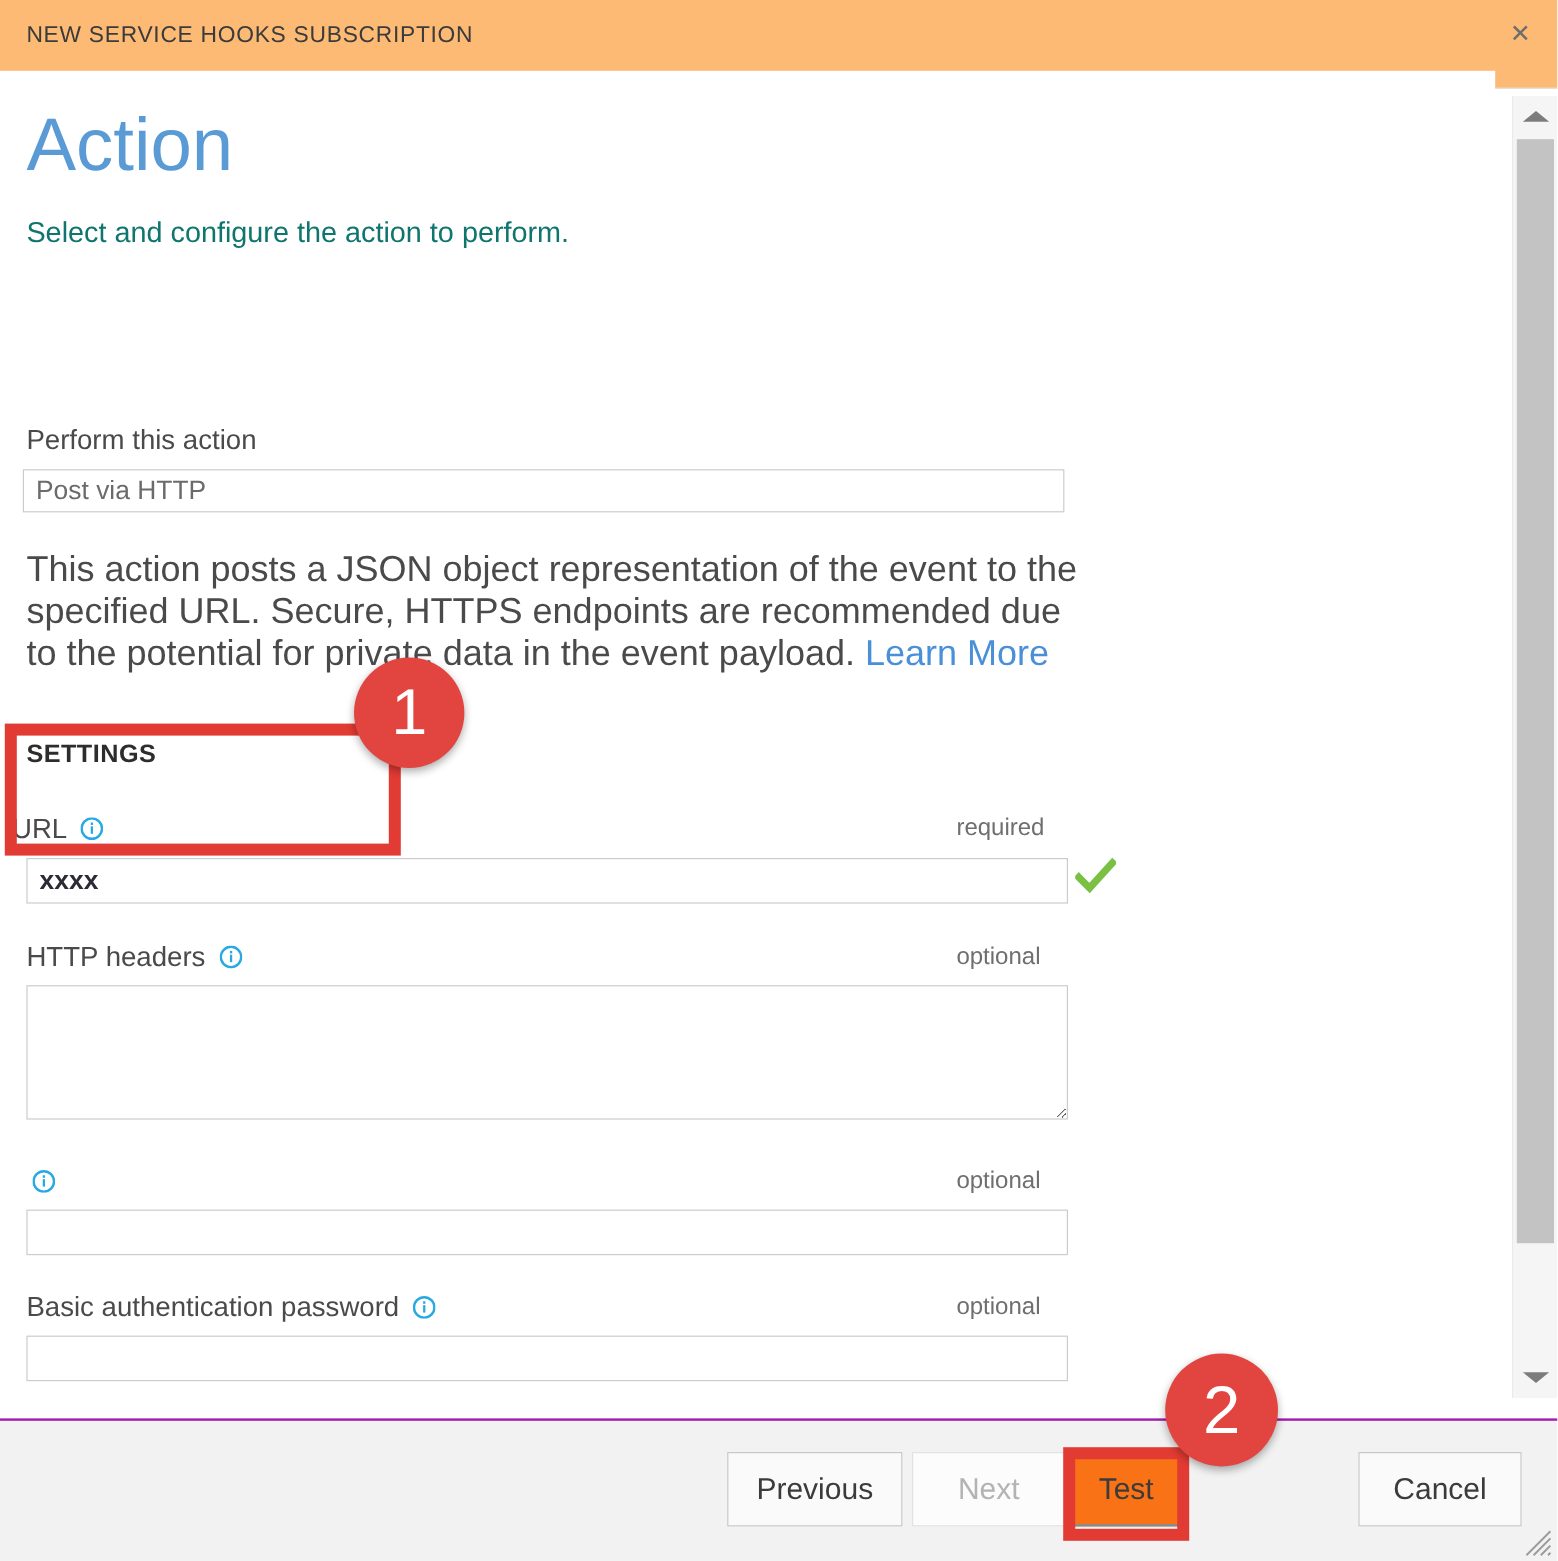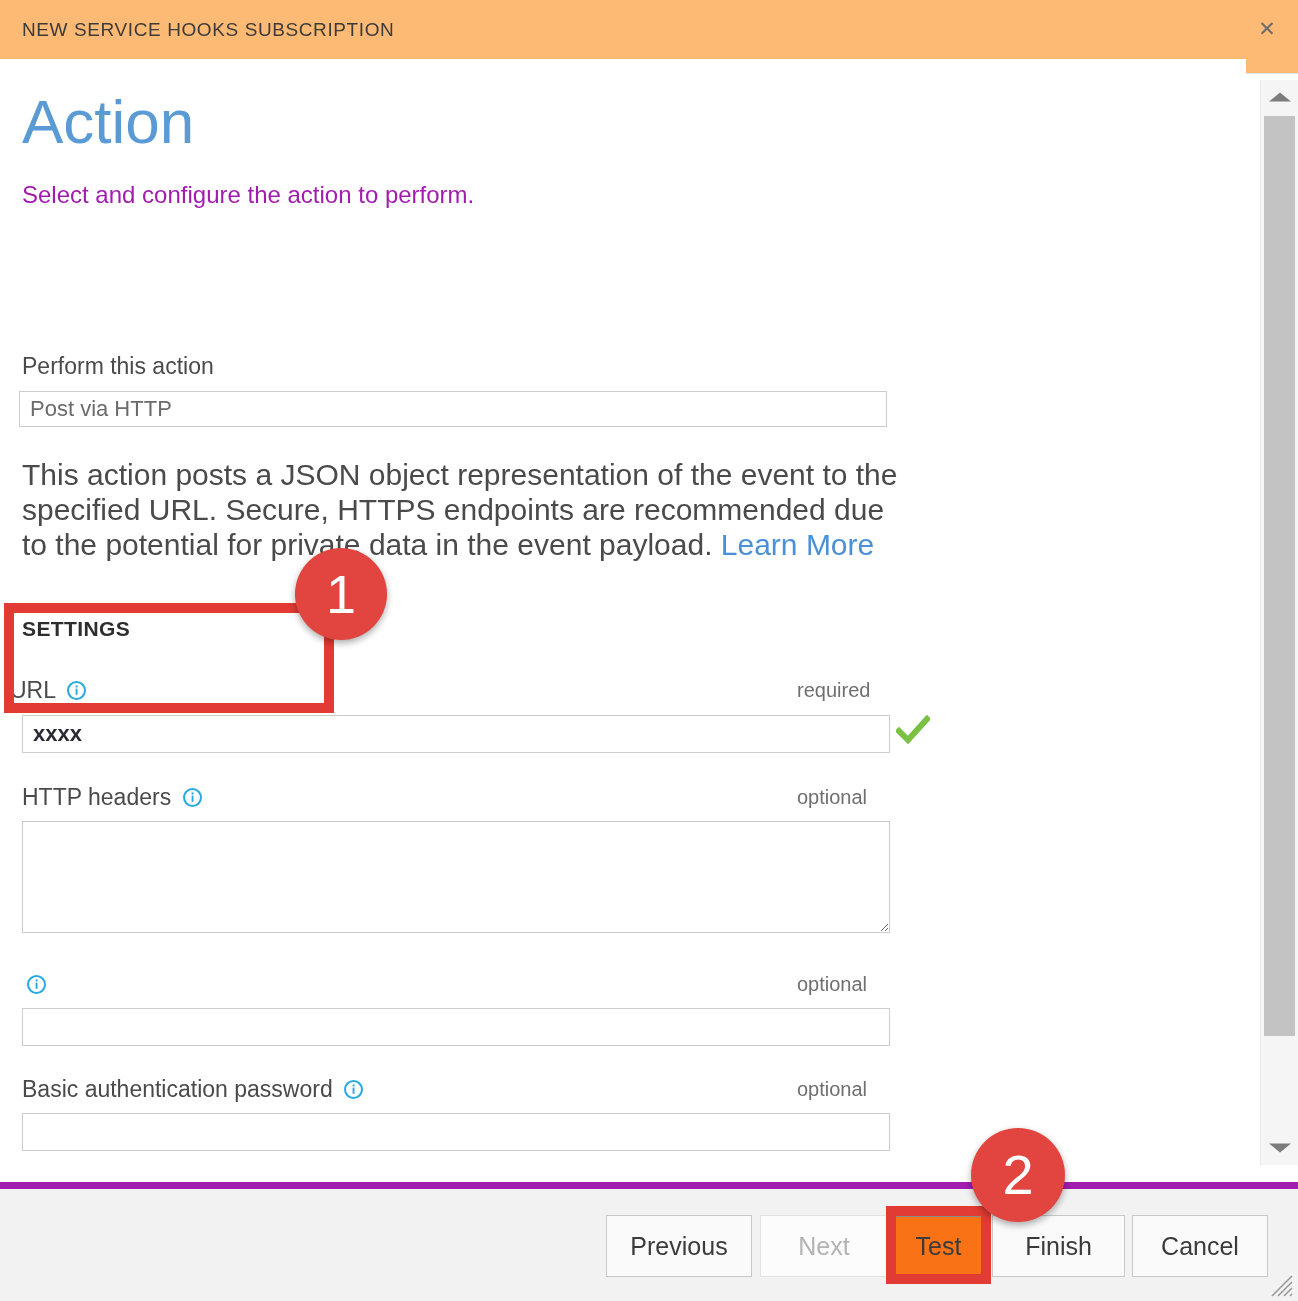--- a/index.html
+++ b/index.html
@@ -78,21 +78,21 @@
     font-weight: 300;
     color: #5a9bd5;
     letter-spacing: 0px;
     line-height: 1;
   }
   #page-subtitle {
     position: absolute;
     left: 22px;
     top: 122px;
     font-size: 24px;
-    color: #a21caf;
+    color: #0f766e;
     font-weight: 400;
   }
 
   .field-label {
     position: absolute;
     font-size: 23px;
     color: #4a4a4a;
     white-space: nowrap;
   }
   .req-tag {
@@ -215,21 +215,21 @@
   }
 
   
   #footer {
     position: absolute;
     left: 0;
     bottom: 0;
     width: 1298px;
     height: 119px;
     background: #f2f2f2;
-    border-top: 7px solid #a21caf;
+    border-top: 2px solid #a21caf;
     box-sizing: border-box;
   }
   .dialog-button {
     position: absolute;
     top: 26px;
     height: 62px;
     box-sizing: border-box;
     border: 1px solid #c8c8c8;
     background: #fafafa;
     font-family: "Liberation Sans", sans-serif;
@@ -383,21 +383,20 @@
     <div id="scroll-thumb"></div>
     <div id="scroll-down-arrow">
       <span class="arrow-tri"></span>
     </div>
   </div>
 
   <div id="footer">
     <button class="dialog-button" style="left:606px; width:146px;">Previous</button>
     <button class="dialog-button disabled" style="left:760px; width:128px;" disabled="">Next</button>
     <button class="dialog-button focused" style="left:893px; width:91px;">Test</button>
-    <button class="dialog-button" style="left:992px; width:133px;">Finish</button>
     <button class="dialog-button" style="left:1132px; width:136px;">Cancel</button>
 
     <div id="resize-grip">
       <svg width="26" height="26" viewBox="0 0 26 26">
         <g stroke="#9a9a9a" stroke-width="1.6">
           <line x1="25" y1="5" x2="5" y2="25"></line>
           <line x1="25" y1="11" x2="11" y2="25"></line>
           <line x1="25" y1="17" x2="17" y2="25"></line>
           <line x1="25" y1="23" x2="23" y2="25"></line>
         </g>

